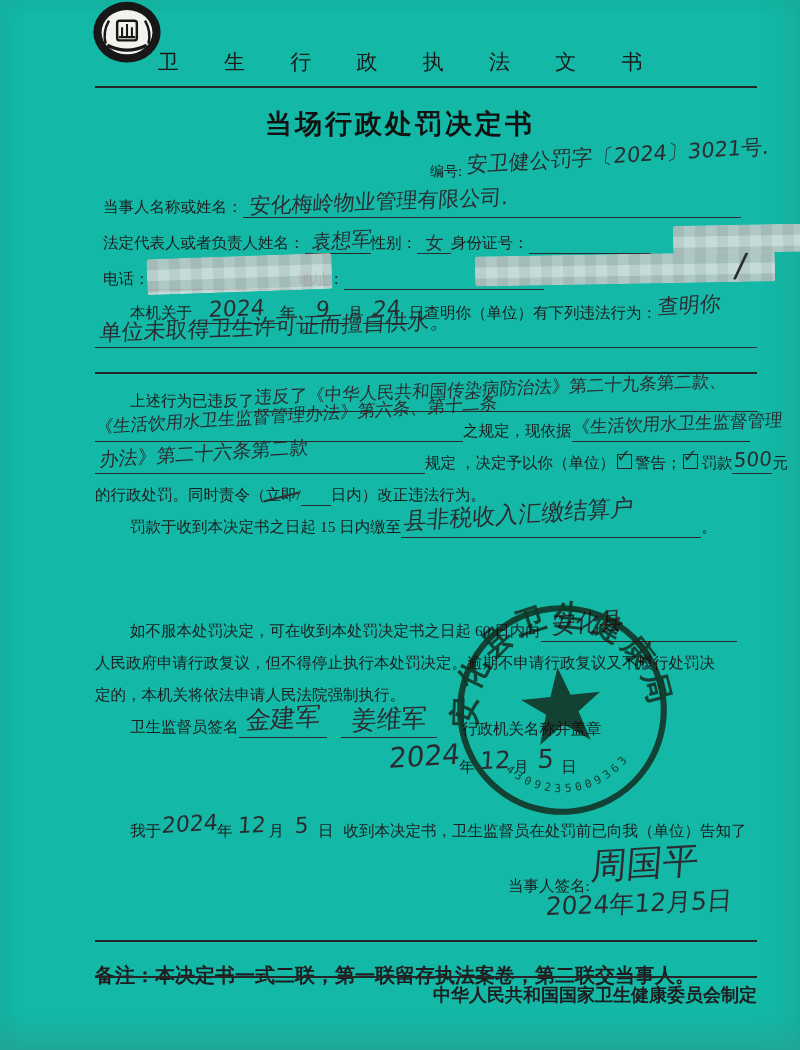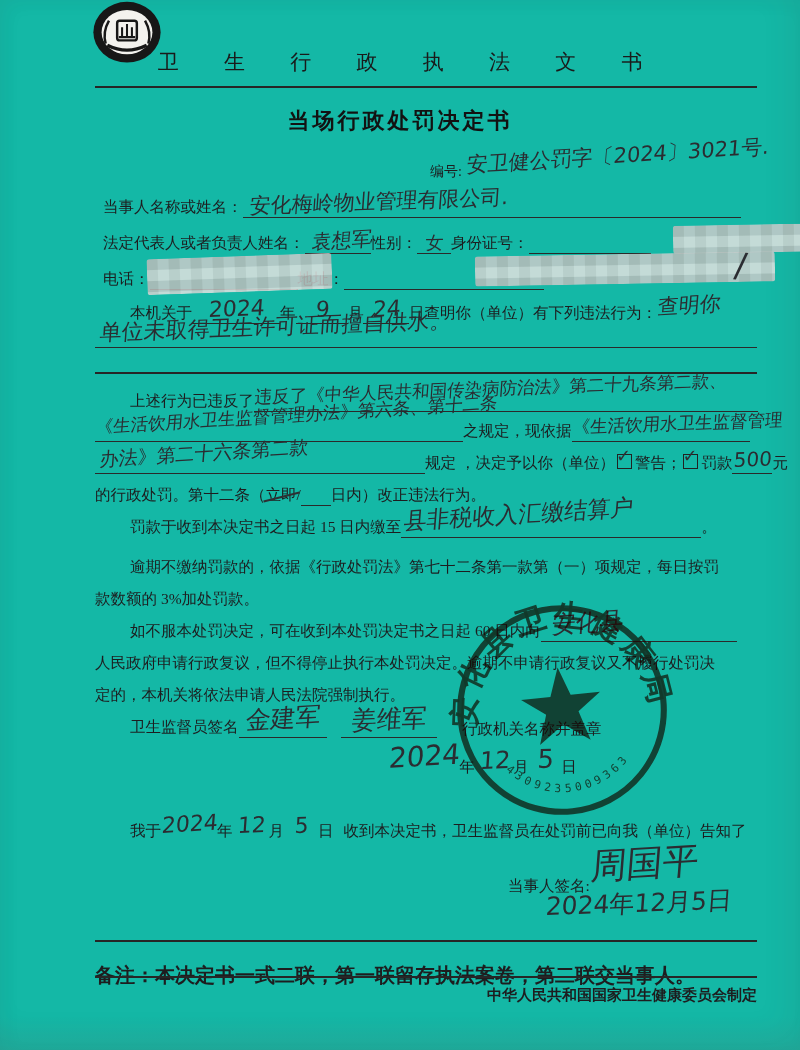--- a/index.html
+++ b/index.html
@@ -16,21 +16,21 @@
   .hw-b{transform:rotate(-3.5deg) skewX(-8deg);}
   .hw-c{transform:rotate(-1deg) skewX(-4deg);}
   .overhang{position:absolute;left:6px;bottom:1px;}
   .mosaic{display:inline-block;vertical-align:-7px;border-radius:3px;
     background:conic-gradient(#cbcbcb 25%, #e3e2e0 0 50%, #d5d4d2 0 75%, #bdbcba 0) 0 0/22px 22px;
     opacity:.85;}
   .hr{position:absolute;left:95px;width:662px;border-top:2px solid #262626;}
   .title-series{position:absolute;top:48px;left:0;width:100%;text-align:center;
     font-size:21px;letter-spacing:20px;text-indent:20px;color:#1a1a1a;}
   .title-main{position:absolute;top:106px;left:0;width:100%;text-align:center;
-    font-family:"Liberation Sans", sans-serif;font-weight:bold;font-size:22px;letter-spacing:3px;color:#121212;}
+    font-family:"Liberation Sans", sans-serif;font-weight:bold;font-size:27px;letter-spacing:3px;color:#121212;}
   .cbx{display:inline-block;width:13px;height:13px;border:1.5px solid #222;vertical-align:-1px;
        position:relative;margin:0 3px 0 2px;}
   .cbx .tick{position:absolute;left:-2px;top:-10px;font-size:18px;color:#2e2f33;
        font-family:"DejaVu Sans", sans-serif;}
   .strike{position:relative;display:inline-block;}
   .strike::after{content:"";position:absolute;left:-3px;right:-3px;top:55%;
        border-top:2px solid #2e2f33;transform:rotate(-14deg);}
   .stamp{position:absolute;left:448px;top:596px;width:228px;height:228px;
        transform:rotate(-6deg);mix-blend-mode:multiply;opacity:.9;}
   .footer-bold{font-family:"Liberation Sans", sans-serif;font-weight:bold;}
@@ -92,33 +92,27 @@
     <span class="lbl">上述行为已违反了</span><span class="blank" style="width:504px;text-align:left;"><span class="hw hw-a" style="font-size:17.5px;position:relative;top:-4px;">违反了《中华人民共和国传染病防治法》第二十九条第二款、</span></span>
   </div>
   <div class="row" style="top:420px;left:95px;">
     <span class="blank" style="width:368px;text-align:left;"><span class="hw hw-b" style="font-size:17.5px;position:relative;top:-4px;">《生活饮用水卫生监督管理办法》第六条、第十二条</span></span><span class="lbl">之规定，现依据</span><span class="blank" style="width:178px;text-align:left;"><span class="hw hw-a" style="font-size:17.5px;position:relative;top:-4px;">《生活饮用水卫生监督管理</span></span>
   </div>
   <div class="row" style="top:452px;left:95px;">
     <span class="blank" style="width:330px;text-align:left;"><span class="hw hw-b" style="font-size:19px;position:relative;top:-4px;left:4px;">办法》第二十六条第二款</span></span><span class="lbl">规定 ，决定予以你（单位）</span><span class="cbx"><span class="tick">✓</span></span><span class="lbl">警告；</span><span class="cbx"><span class="tick">✓</span></span><span class="lbl">罚款</span><span class="blank" style="width:40px;"><span class="hw hw-a" style="font-size:20px;position:relative;top:-3px;">500</span></span><span class="lbl">元</span>
   </div>
 
   <div class="row" style="top:484px;left:95px;">
-    <span class="lbl">的行政处罚。第十二条（</span><span class="lbl strike">立即</span><span class="lbl">/</span><span class="blank" style="width:30px;"></span><span class="lbl">日内）改正违法行为。</span>
+    <span class="lbl">的行政处罚。同时责令（</span><span class="lbl strike">立即</span><span class="lbl">/</span><span class="blank" style="width:30px;"></span><span class="lbl">日内）改正违法行为。</span>
   </div>
 
   <div class="row" style="top:516px;left:130px;">
     <span class="lbl">罚款于收到本决定书之日起 15 日内缴至</span><span class="blank" style="width:300px;text-align:left;"><span class="hw hw-b" style="font-size:23px;position:relative;top:-6px;left:2px;">县非税收入汇缴结算户</span></span><span class="lbl">。</span>
   </div>
 
-  <div class="row" style="top:556px;left:130px;">
-    <span class="lbl">逾期不缴纳罚款的，依据《行政处罚法》第七十二条第一款第（一）项规定，每日按罚</span>
-  </div>
-  <div class="row" style="top:588px;left:95px;">
-    <span class="lbl">款数额的 3%加处罚款。</span>
-  </div>
 
   <div class="row" style="top:620px;left:130px;">
     <span class="lbl">如不服本处罚决定，可在收到本处罚决定书之日起 60 日内向</span><span class="blank" style="width:196px;text-align:left;"><span class="hw hw-b" style="font-size:24px;position:relative;top:-6px;left:10px;">安化县</span></span>
   </div>
   <div class="row" style="top:652px;left:95px;">
     <span class="lbl">人民政府申请行政复议，但不得停止执行本处罚决定。逾期不申请行政复议又不履行处罚决</span>
   </div>
   <div class="row" style="top:684px;left:95px;">
     <span class="lbl">定的，本机关将依法申请人民法院强制执行。</span>
   </div>
@@ -156,18 +150,18 @@
   </div>
   <div class="row" style="top:896px;left:545px;">
     <span class="hw hw-a" style="font-size:25px;">2024年12月5日</span>
   </div>
 
   <div class="hr" style="top:940px;"></div>
   <div class="row footer-bold" style="top:964px;left:95px;font-size:20px;">
     <span>备注：本决定书一式二联，第一联留存执法案卷，第二联交当事人。</span>
   </div>
   <div class="hr" style="top:976px;"></div>
-  <div class="row footer-bold" style="top:984px;left:95px;width:662px;text-align:right;font-size:15px;">
+  <div class="row footer-bold" style="top:984px;left:95px;width:662px;text-align:right;font-size:18px;">
     <span>中华人民共和国国家卫生健康委员会制定</span>
   </div>
 
   <div class="bottom-shade"></div>
 </div>
 
 </body></html>

